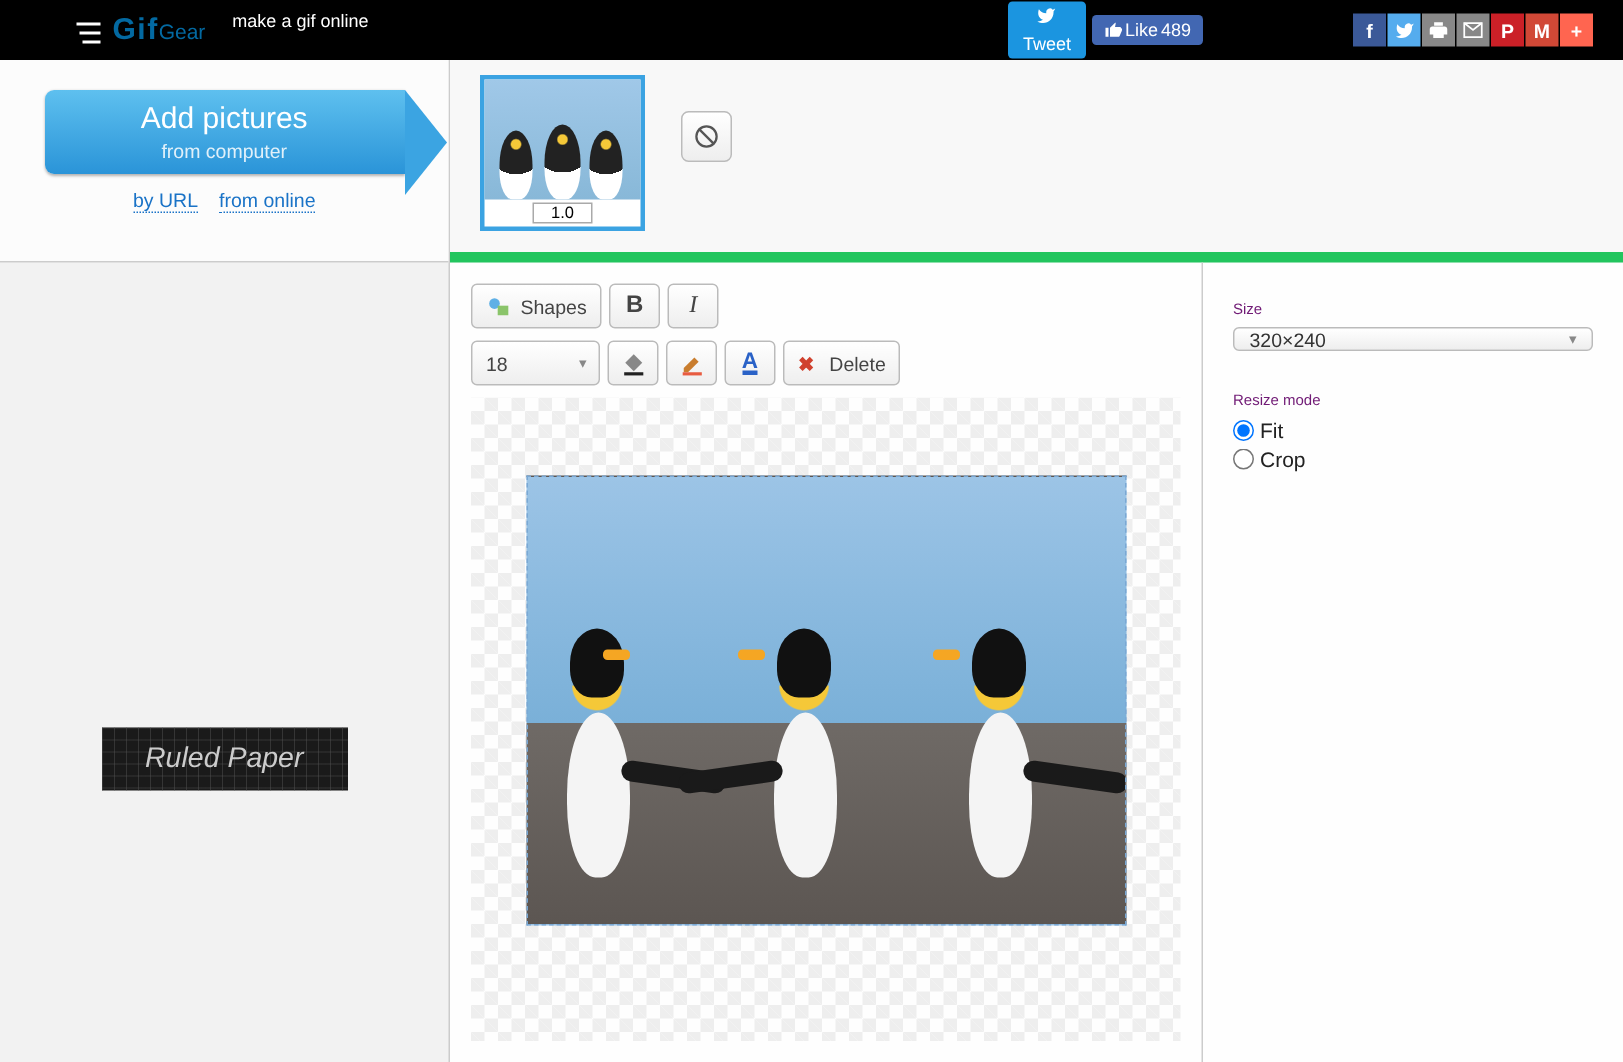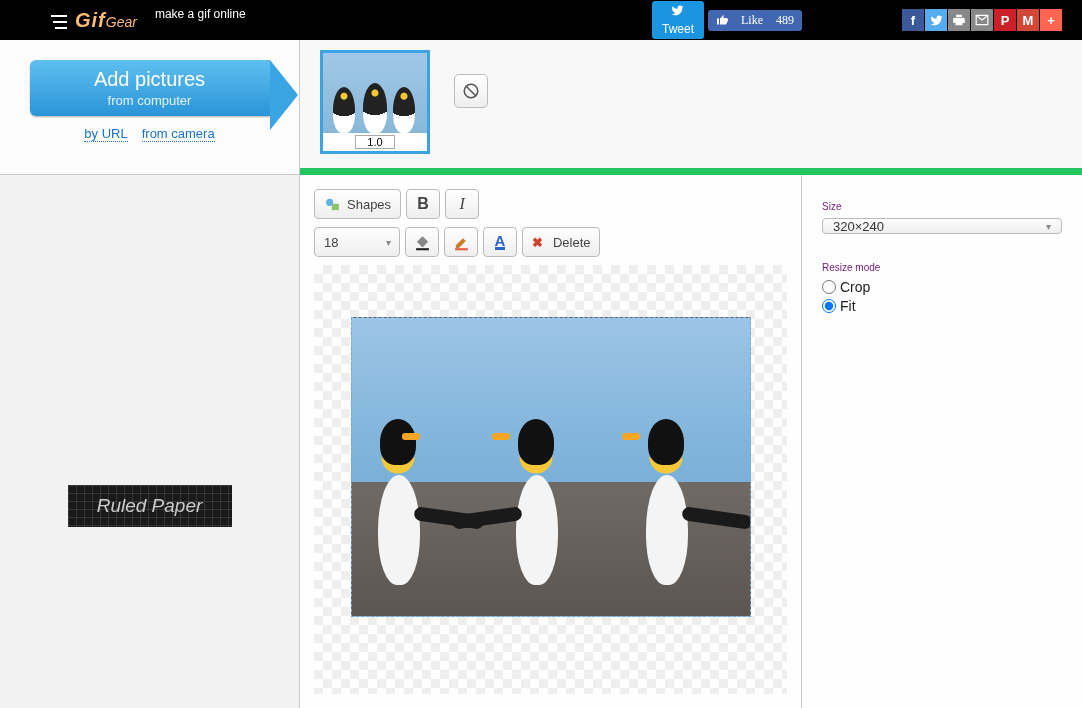--- a/index.html
+++ b/index.html
@@ -17,22 +17,21 @@
       height: 40px;
       background: #000;
       display: flex;
       align-items: center;
       padding: 0 20px;
       position: relative;
     }
     .logo {
       font-family: Arial, sans-serif;
       font-weight: bold;
-      font-style: italic;
-      color: #fdba74;
+      color: #0369a1;
       font-size: 20px;
       letter-spacing: 1px;
       margin-left: 55px;
       position: relative;
     }
     .logo::before {
       content: "";
       position: absolute;
       left: -24px; top: 6px;
       width: 18px; height: 14px;
@@ -53,24 +52,23 @@
       display: flex; align-items: center; gap: 5px;
       cursor: pointer;
       flex-direction: column;
     }
     .fb-like-btn {
       background: #4267b2;
       color: #fff;
       border-radius: 3px;
       padding: 3px 8px;
       font-size: 12px;
-      display: flex; align-items: center; gap: 13px;
+      display: flex; align-items: center; gap: 2px;
       margin-left: 4px;
       cursor: pointer;
-      font-family: Liberation Serif, serif;
     }
     .share-icons { display: flex; gap: 1px; margin-left: 100px; }
     .sq { width: 22px; height: 22px; display:flex;align-items:center;justify-content:center;color:#fff;font-size:13px;font-weight:bold;cursor:pointer;}
     .sq.fb{background:#3b5998}
     .sq.tw{background:#55acee}
     .sq.pr{background:#888}
     .sq.em{background:#888}
     .sq.pin{background:#cb2027}
     .sq.gm{background:#d14836}
     .sq.add{background:#ff6550}
@@ -265,21 +263,21 @@
 <div class="main">
 
   <div class="left-panel">
     <div class="left-top">
       <div class="add-btn">
         <div class="line1">Add pictures</div>
         <div class="line2">from computer</div>
       </div>
       <div class="sub-links">
         <a>by URL</a>
-        <a>from camera</a>
+        <a>from online</a>
       </div>
     </div>
     <div class="ruled-box">
       <span>Ruled Paper</span>
     </div>
   </div>
 
   <div class="editor-col">
 
     <div class="frames-row">
@@ -377,24 +375,24 @@
         </div>
       </div>
 
       <div class="right-panel">
         <h4>Size</h4>
         <div class="size-sel">
           <span>320×240</span>
         </div>
         <h4>Resize mode</h4>
         <label class="radio-row">
+          <input type="radio" name="rm" checked="" style="">
+          <span>Fit</span>
+        </label>
+        <label class="radio-row">
           <input type="radio" name="rm" style="">
           <span>Crop</span>
         </label>
-        <label class="radio-row">
-          <input type="radio" name="rm" checked="" style="">
-          <span>Fit</span>
-        </label>
       </div>
 
     </div>
   </div>
 </div>
 
 </body></html>

